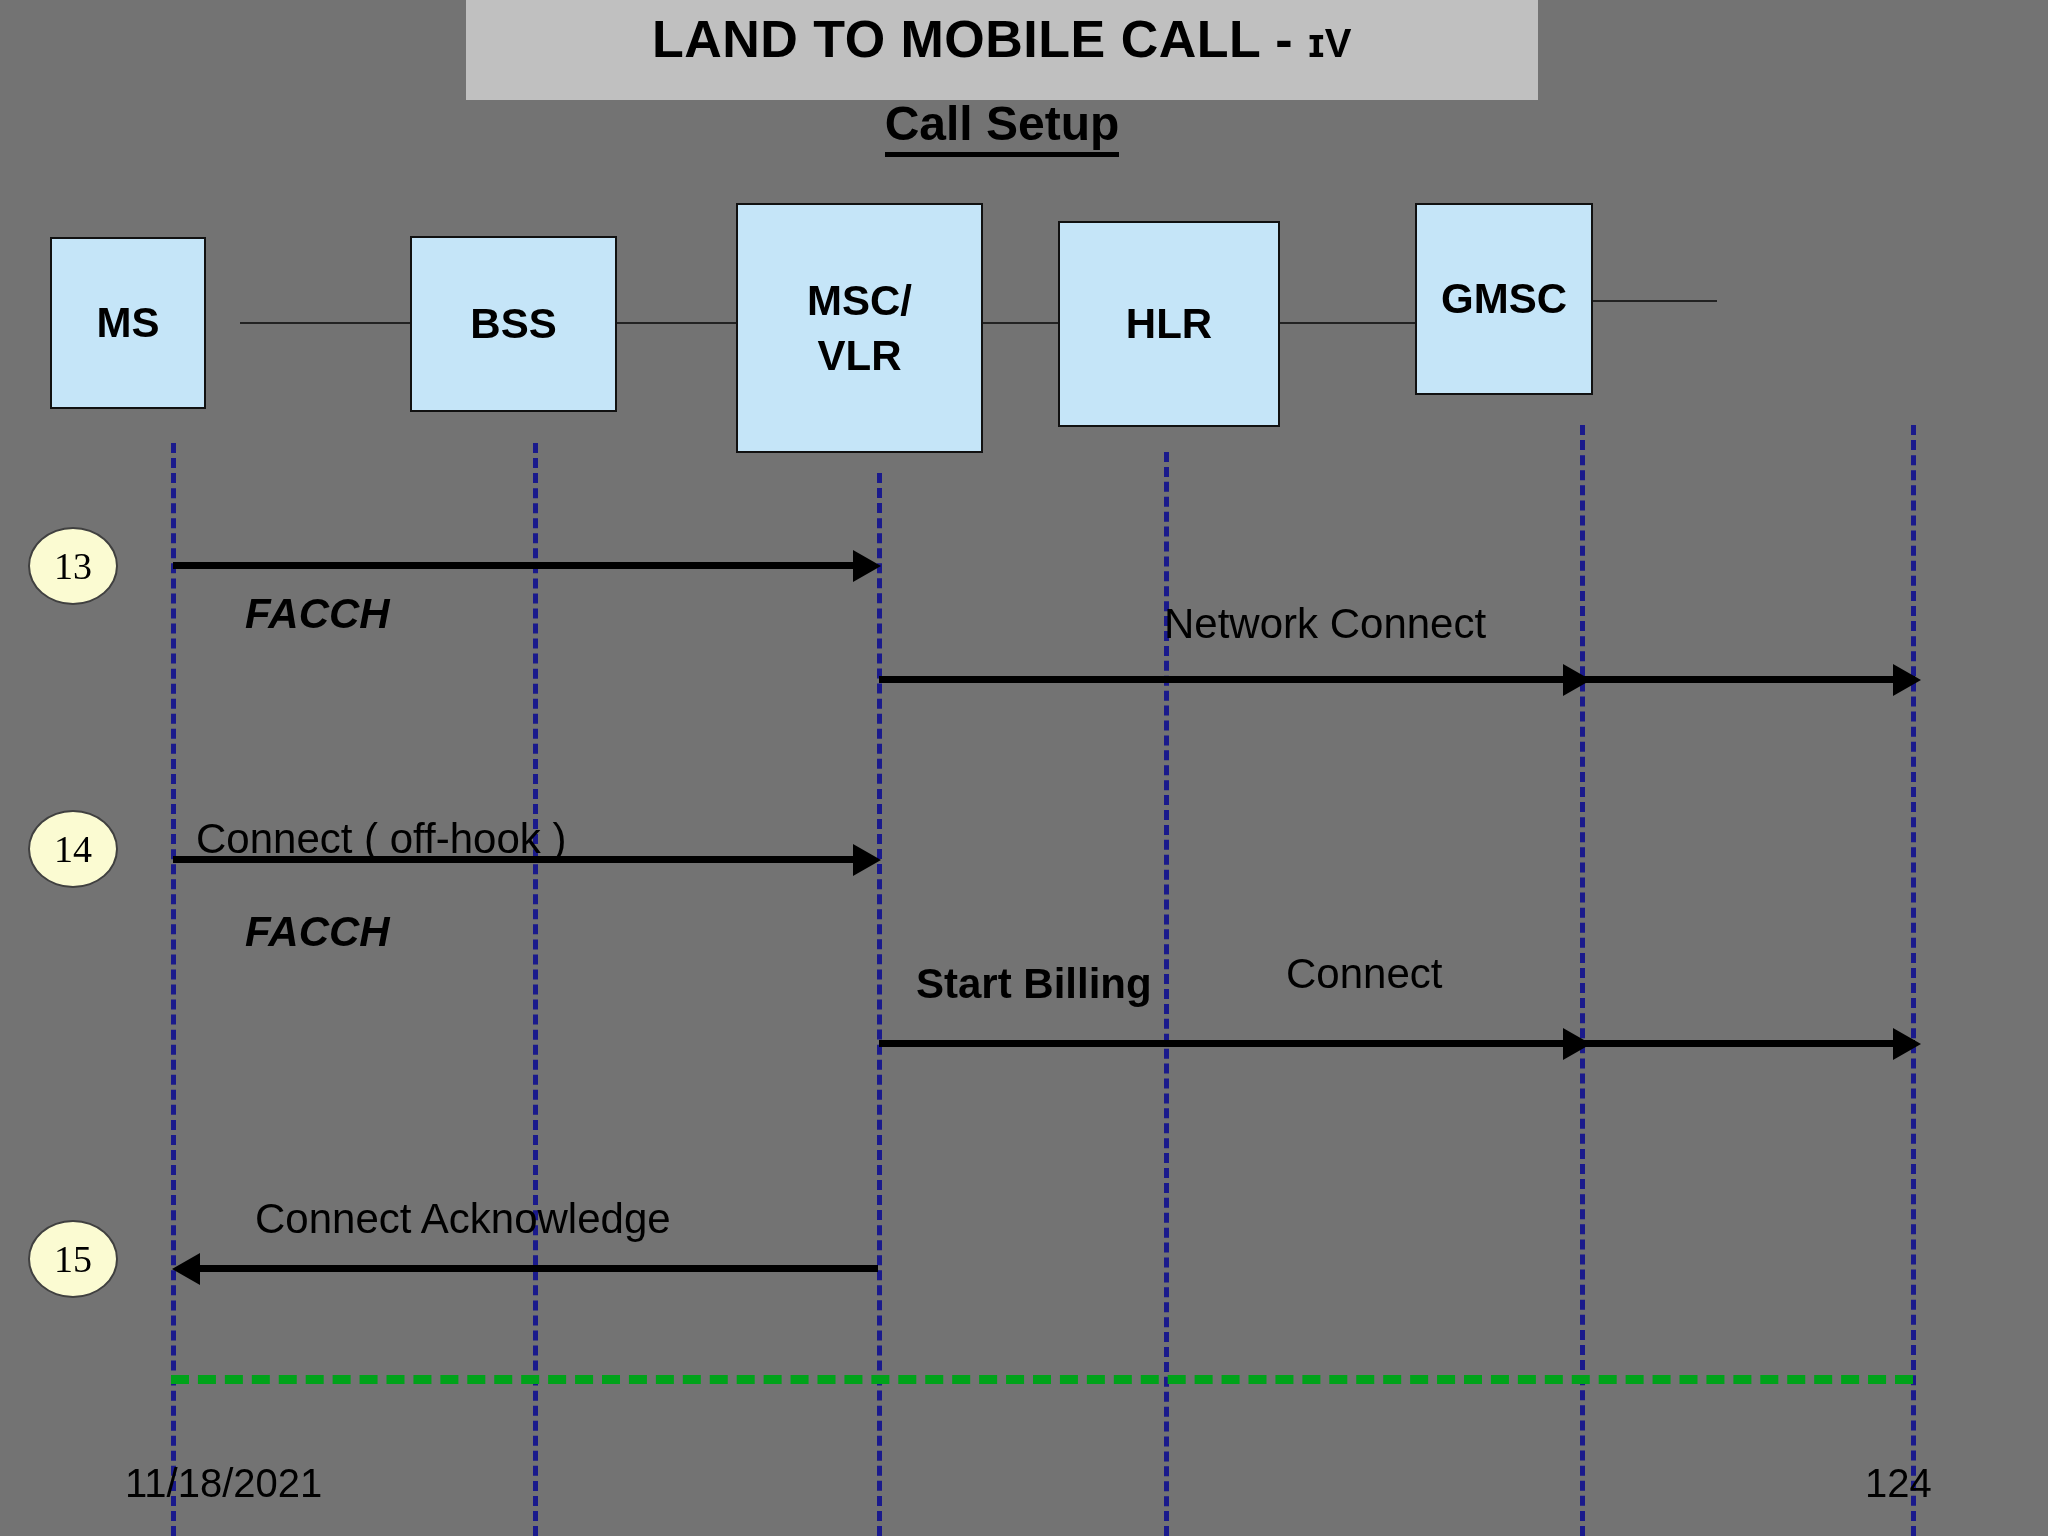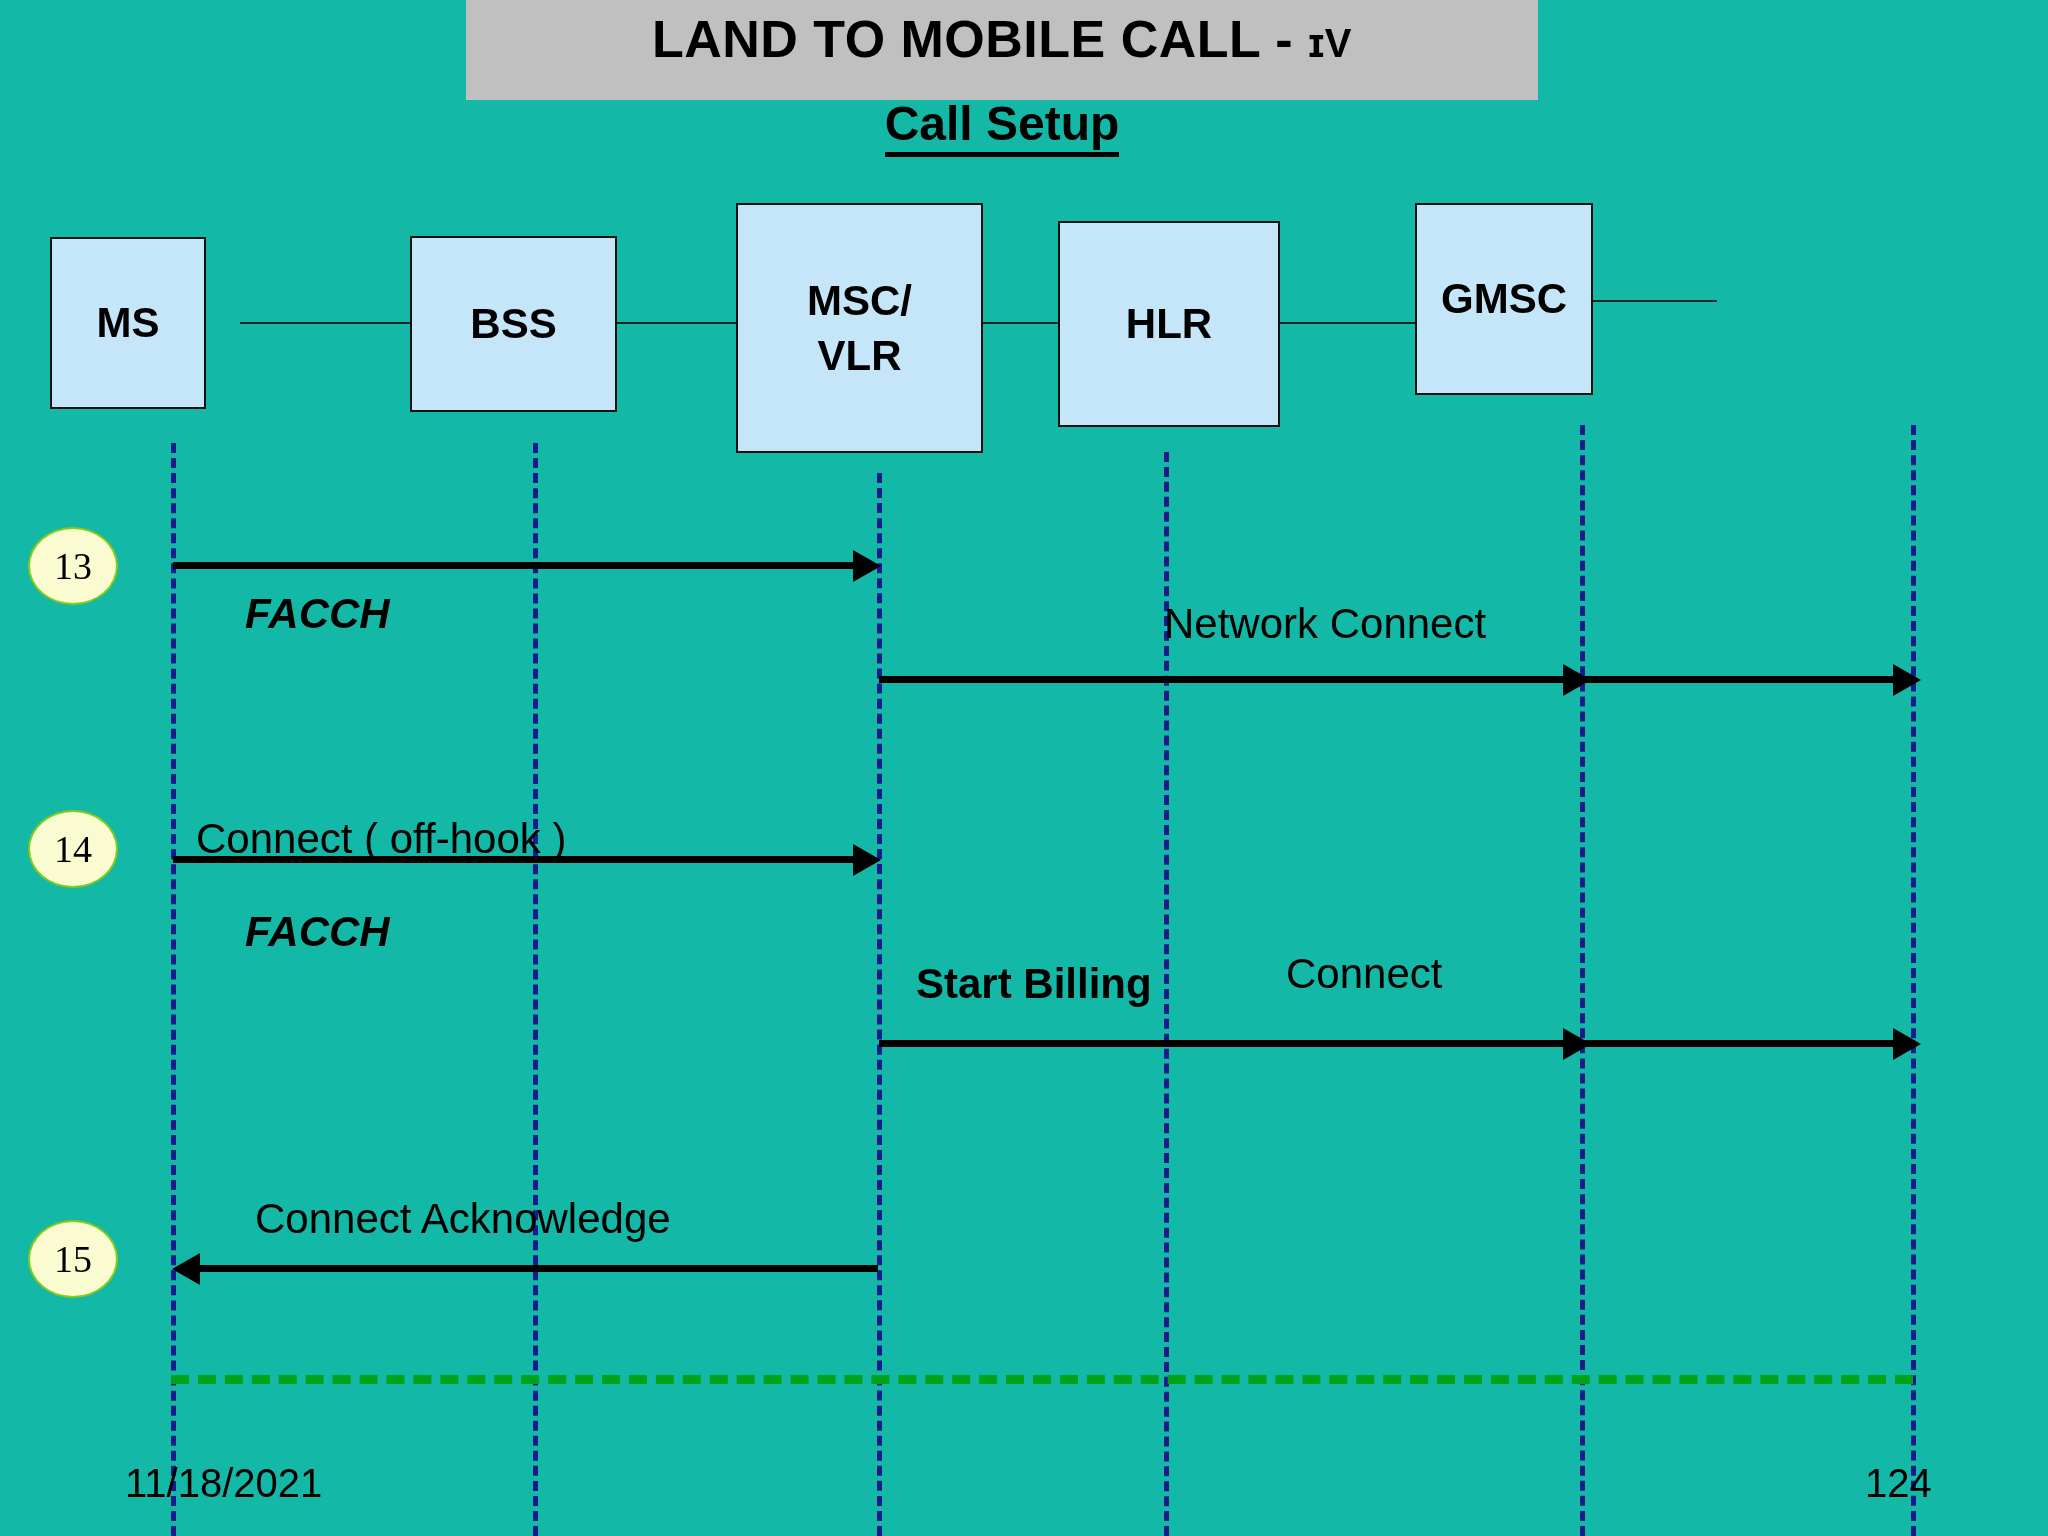--- a/index.html
+++ b/index.html
@@ -9,21 +9,21 @@
     background: #ffffff;
   }
   body {
     font-family: "Liberation Sans", sans-serif;
     -webkit-font-smoothing: antialiased;
   }
   #slide {
     position: relative;
     width: 2048px;
     height: 1536px;
-    background: #14b8a6;
+    background: #737373;
     overflow: hidden;
   }
 
   
   .title-band {
     position: absolute;
     left: 466px;
     top: 0px;
     width: 1072px;
     height: 100px;
@@ -95,21 +95,21 @@
     border-left: 5px dashed #1a1a8c;
   }
 
   
   .step-bubble {
     position: absolute;
     width: 90px;
     height: 78px;
     border-radius: 50%;
     background: #fbfbd2;
-    border: 2px solid #84cc16;
+    border: 2px solid #404040;
     box-sizing: border-box;
     display: flex;
     align-items: center;
     justify-content: center;
     font-family: "Liberation Serif", serif;
     font-size: 38px;
     color: #000000;
   }
 
   

